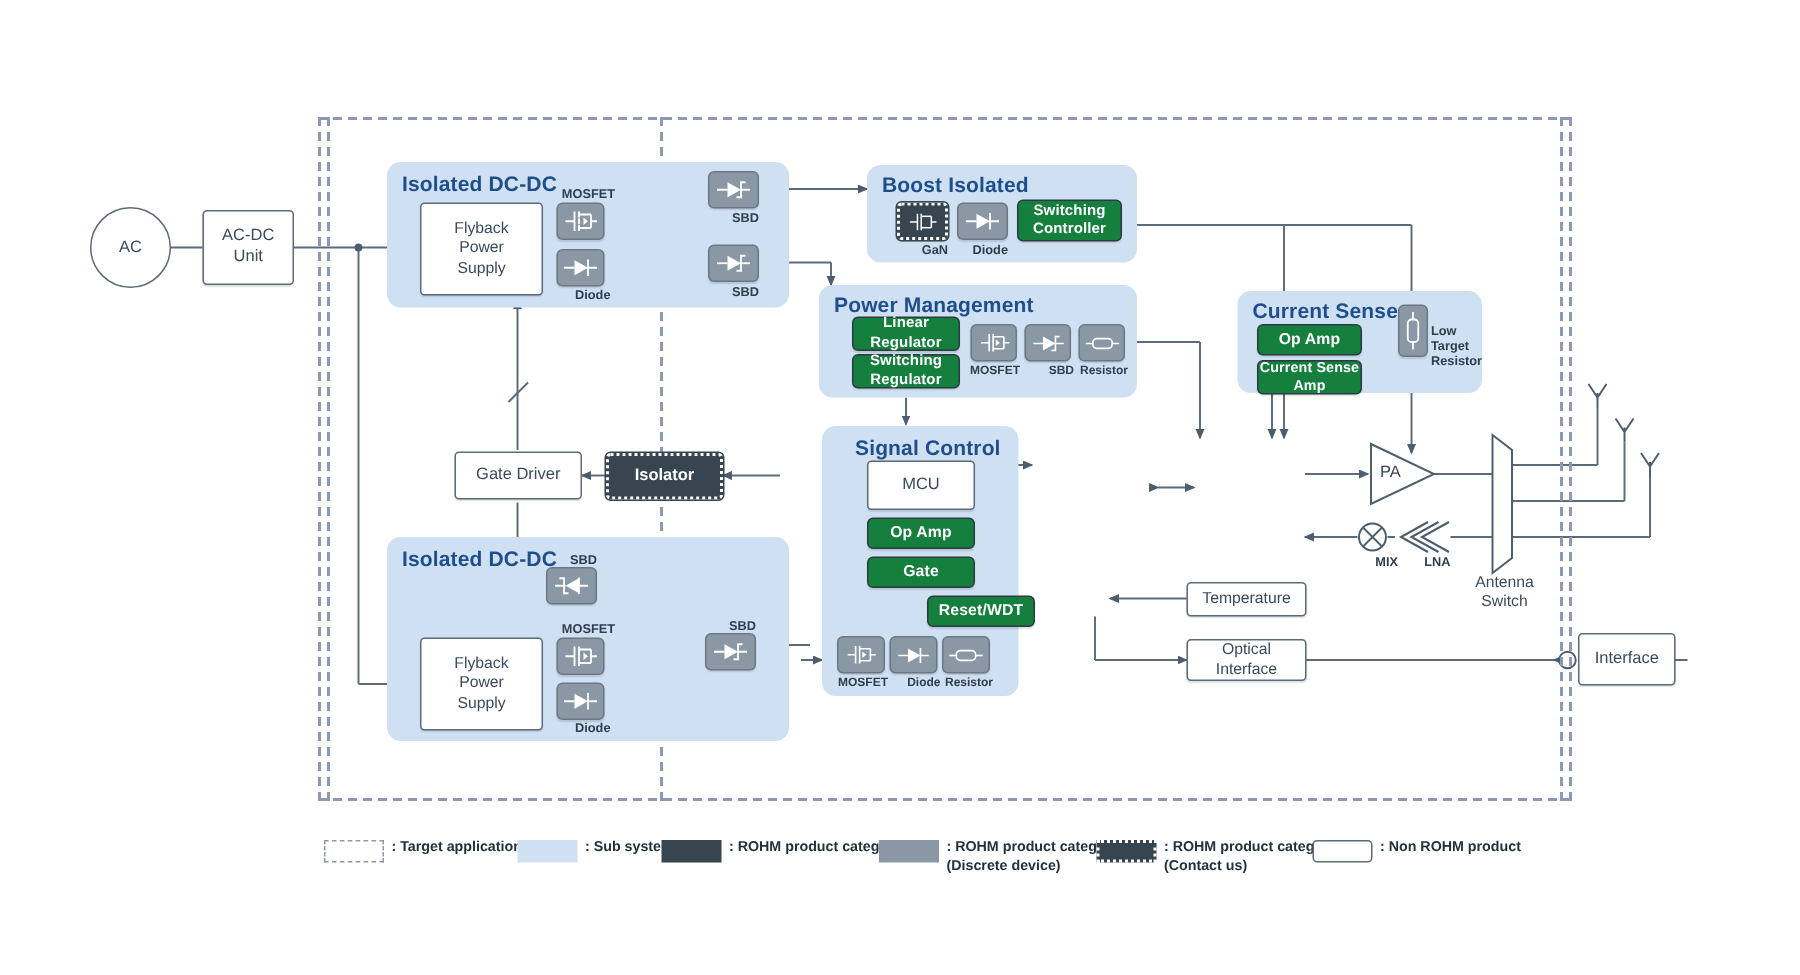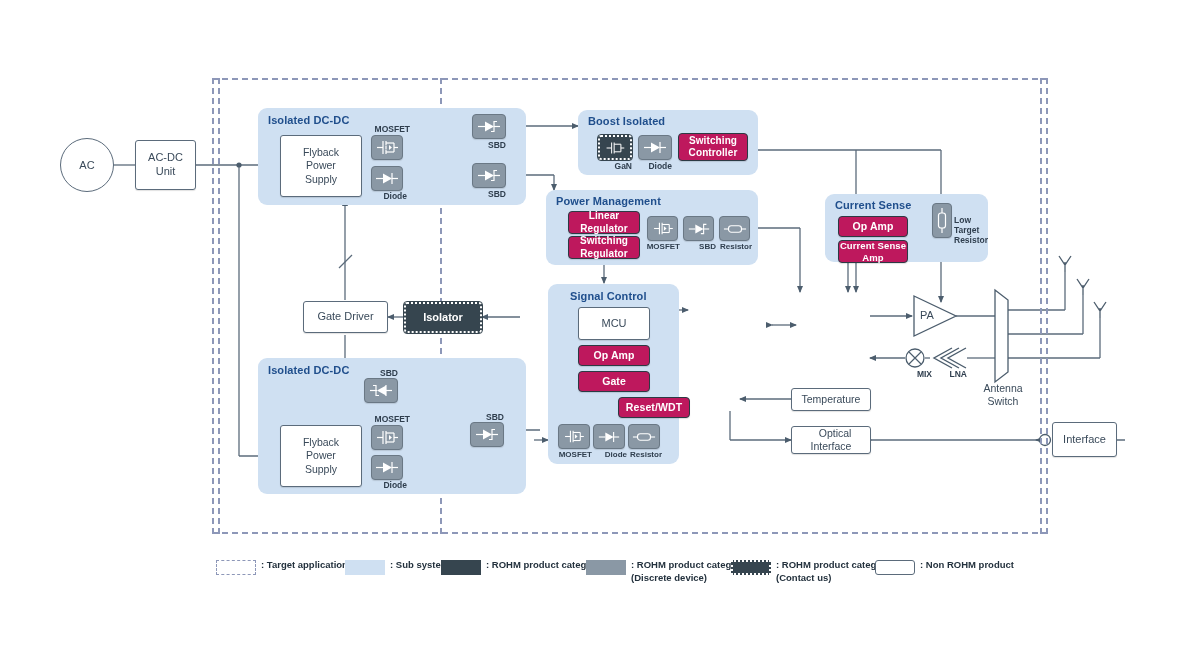--- a/index.html
+++ b/index.html
@@ -8,28 +8,28 @@
   #stage{position:absolute;left:0;top:0;width:1200px;height:650px;}
   svg#wires{position:absolute;left:0;top:0;width:1200px;height:650px;}
 
   .abs{position:absolute;box-sizing:border-box;}
 
   
   .target-boundary{border:2px dashed #8d97b8;}
 
   
   .subsys{background:#cfe0f2;border-radius:9px;}
-  .subsys-title{position:absolute;font-weight:bold;font-size:11px;color:#1f4e8c;
+  .subsys-title{position:absolute;font-weight:bold;font-size:14px;color:#1f4e8c;
                 letter-spacing:.1px;white-space:nowrap;}
 
   
   .box{border:1.3px solid #5b6b7b;background:#ffffff;border-radius:3px;
        display:flex;align-items:center;justify-content:center;text-align:center;
        font-size:11px;color:#3a4a5a;line-height:1.25;box-shadow:0 1px 1px rgba(0,0,0,.12);}
-  .box.rohm{background:#be185d;color:#ffffff;font-weight:bold;border:1.3px solid #2c3a44;
+  .box.rohm{background:#15803d;color:#ffffff;font-weight:bold;border:1.3px solid #2c3a44;
             border-radius:4px;font-size:11px;letter-spacing:.1px;}
   .box.rohm-contact{background:#36454f;color:#fff;font-weight:bold;
             border:2px dotted #ffffff;outline:1.3px solid #36454f;border-radius:3px;font-size:11px;}
   .box.discrete{background:#8a98a5;border:1.3px solid #6a7885;border-radius:4px;}
   .box.plain{background:#ffffff;}
 
   .lbl{position:absolute;font-size:8.5px;font-weight:bold;color:#2f3e4e;white-space:nowrap;
        text-align:right;letter-spacing:0px;}
   .lbl.small{font-size:8px;}
   .freetext{position:absolute;font-size:11px;color:#3a4a5a;text-align:center;line-height:1.25;white-space:nowrap;}
@@ -423,21 +423,21 @@
           <rect x="6" y="3.5" width="14" height="7" rx="3"></rect>
         <line x1="20" y1="7" x2="25" y2="7"></line>
       </g>
     </svg>
   </div>
   <div class="lbl small" style="left:626px;top:450px;width:36px;">Resistor</div>
 
 
 
   <div class="abs box plain" style="left:791px;top:388px;width:80px;height:23px;font-size:10.5px;">Temperature</div>
-  <div class="abs box plain" style="left:791px;top:426px;width:80px;height:28px;white-space:pre-line;font-size:10.5px;text-align:right;">Optical
+  <div class="abs box plain" style="left:791px;top:426px;width:80px;height:28px;white-space:pre-line;font-size:10.5px;">Optical
 Interface</div>
   <div class="abs box plain" style="left:1052px;top:422px;width:65px;height:35px;font-size:11px;">Interface</div>
 
   <div class="freetext" style="left:920px;top:309px;font-size:11px;color:#3a4a5a;">PA</div>
   <div class="lbl" style="left:898px;top:369px;width:34px;">MIX</div>
   <div class="lbl" style="left:933px;top:369px;width:34px;">LNA</div>
   <div class="freetext" style="left:968px;top:382px;width:70px;white-space:pre-line;font-size:10.5px;line-height:1.25;">Antenna
 Switch</div>
 
   <div class="abs subsys" style="left:258px;top:358px;width:268px;height:136px;"></div>

